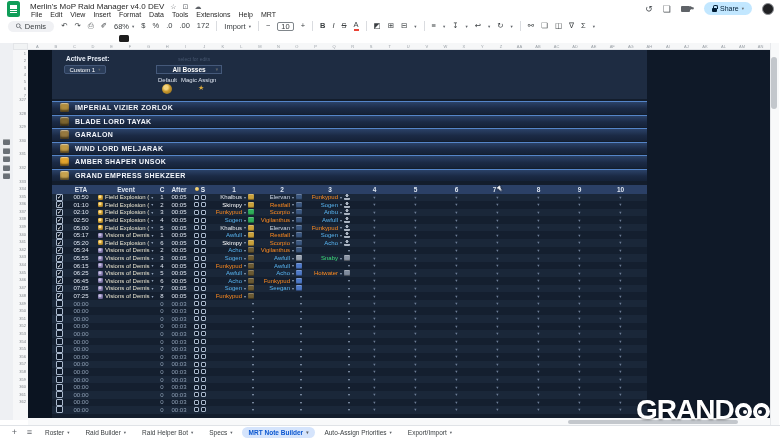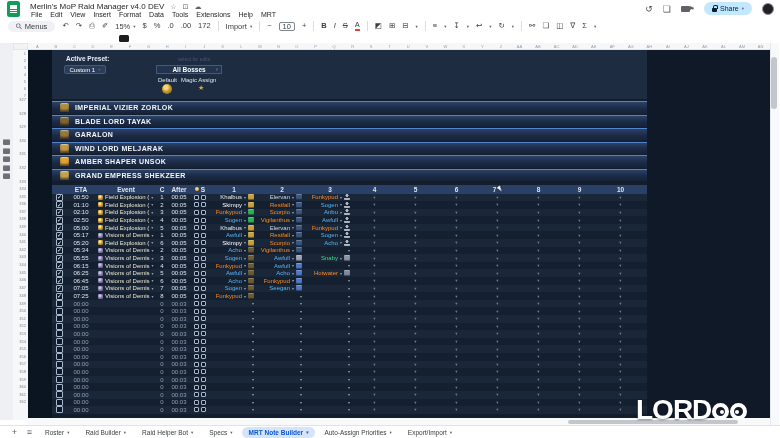--- a/index.html
+++ b/index.html
@@ -165,28 +165,28 @@
       <span>Share</span>
       <span class="dd">▾</span>
     </span>
     <span class="avatar"></span>
   </div>
 </div>
 
 <div id="toolbar">
     <span class="pill">
       <span class="search-g">⚲</span>
-      <span>Menus</span>
+      <span>Demis</span>
     </span>
     <span class="ticon">↶</span>
     <span class="ticon">↷</span>
     <span class="ticon">⎙</span>
     <span class="ticon">✐</span>
     <span class="ffield">
-      <span>15%</span>
+      <span>68%</span>
       <span class="dd">▾</span>
     </span>
     <span class="ticon">$</span>
     <span class="ticon">%</span>
     <span class="ticon">.0</span>
     <span class="ticon">.00</span>
     <span class="ticon">172</span>
     <span class="sep"></span>
     <span class="ffield">
       <span>Import</span>
@@ -1345,16 +1345,16 @@
         <span class="dd">▾</span>
       </span>
       <span class="tab">
         <span>Export/Import</span>
         <span class="dd">▾</span>
       </span>
     </span>
 </div>
 
 <div id="wm">
-  <span>LORD</span>
+  <span>GRAND</span>
   <span class="eye e1"></span>
   <span class="eye e2"></span>
 </div>
 
 </body></html>

